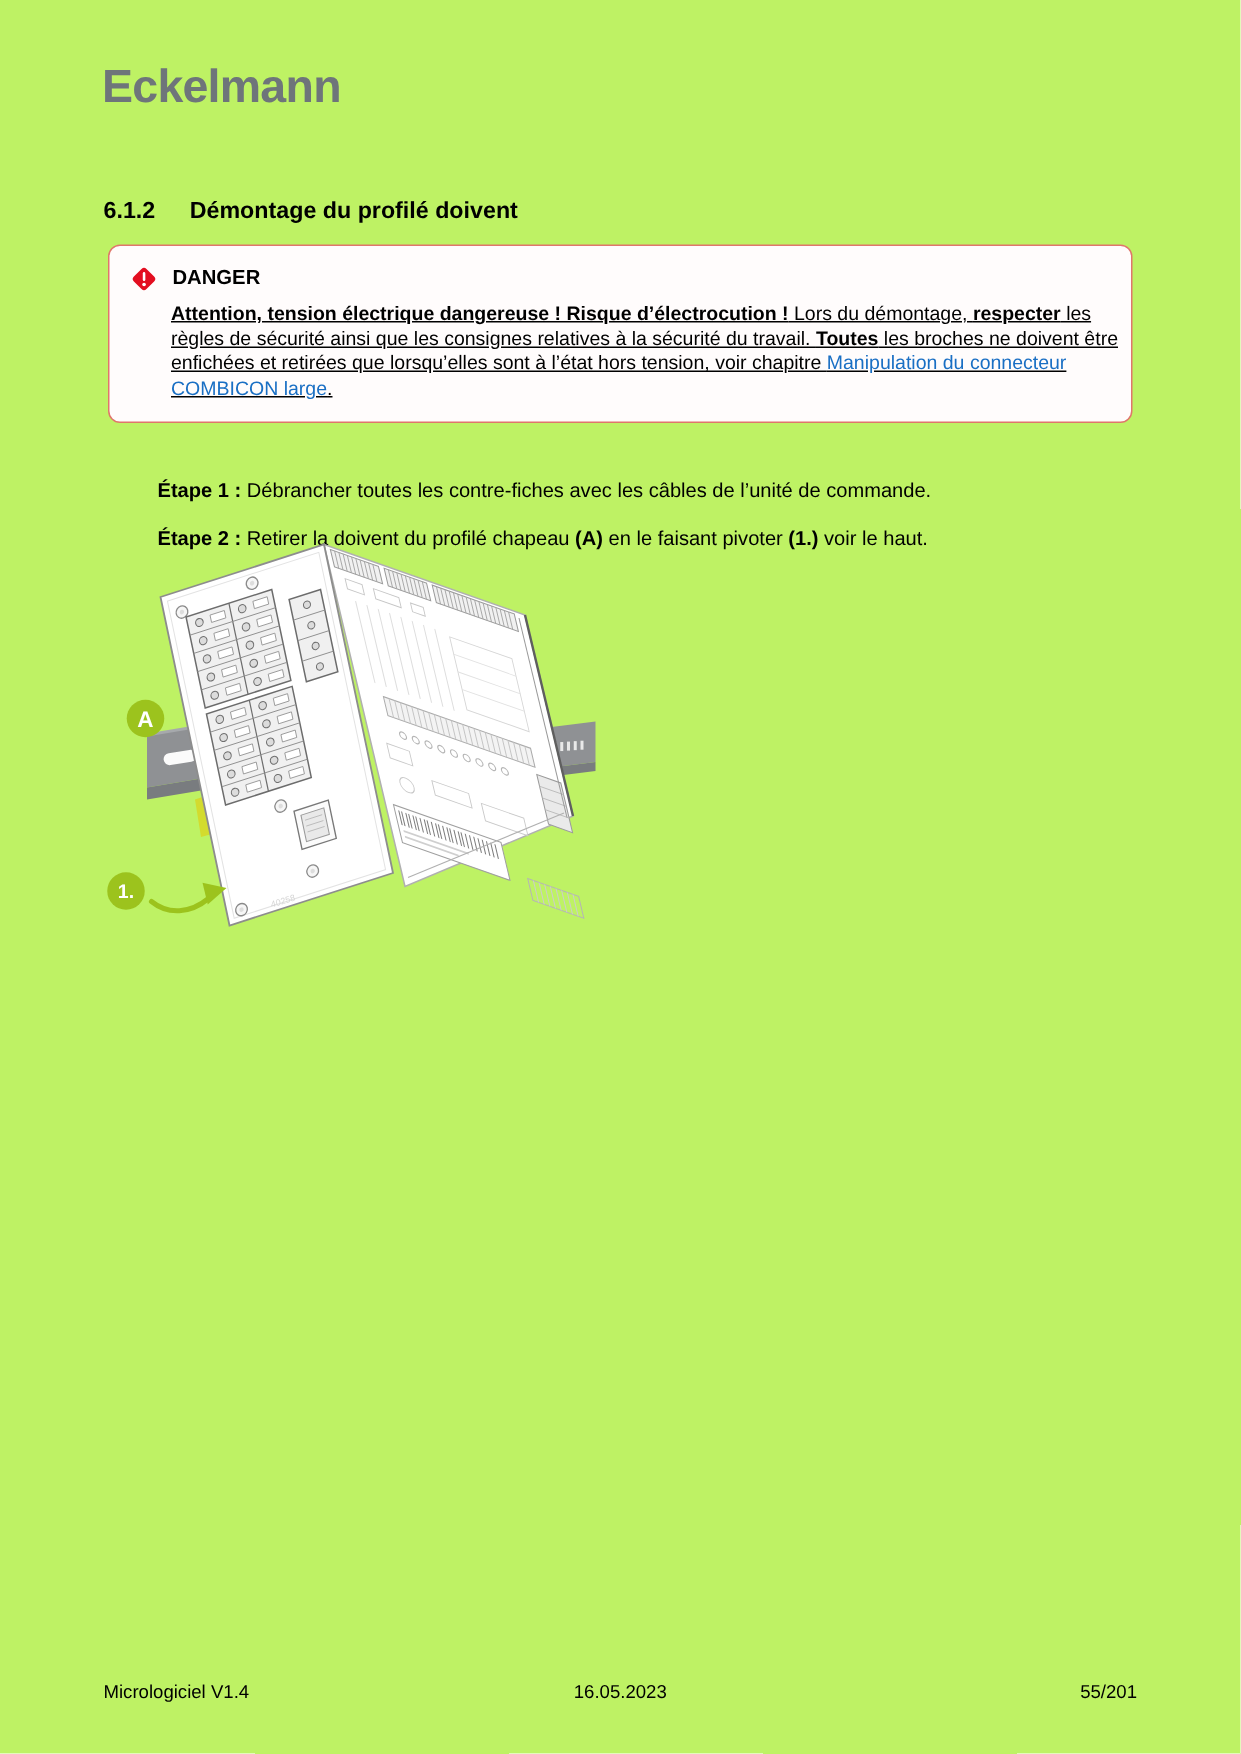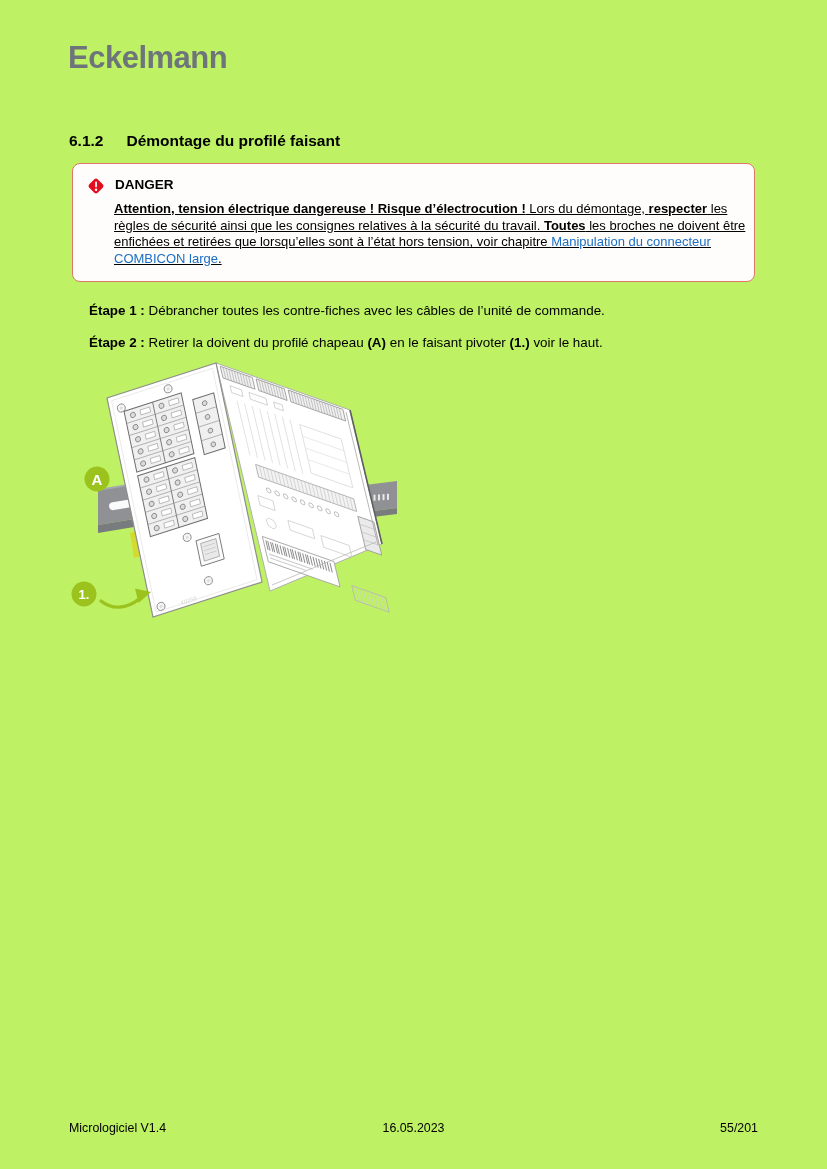--- a/index.html
+++ b/index.html
@@ -18,42 +18,42 @@
   .danger-head{position:absolute;left:14px;top:13px;display:flex;align-items:flex-start;gap:10px;}
   .danger-icon{width:18px;height:18px;display:block;}
   .danger-icon svg{width:18px;height:18px;display:block;}
   .danger-label{font-weight:bold;font-size:13.5px;}
   .danger-text{position:absolute;left:41px;top:37px;width:642px;margin:0;
                font-size:13px;line-height:16.6px;text-decoration:underline;}
 
   .b{font-weight:bold;}
   .link{color:#1a6fc4;cursor:pointer;}
 
-  .step{position:absolute;left:69px;margin:0;font-size:13.4px;line-height:16px;padding-left:20px;}
+  .step{position:absolute;left:69px;margin:16px;font-size:13.4px;line-height:16px;padding-left:20px;}
   #step1{top:303px;}
   #step2{top:335px;}
 
   .figure{position:absolute;left:73px;top:358px;width:340px;height:270px;}
   .figure svg{overflow:visible;display:block;}
 
   .footer{position:absolute;left:69px;top:1121px;width:689px;font-size:12.4px;}
   .footer .fl{position:absolute;left:0;top:0;}
   .footer .fc{position:absolute;left:50%;top:0;transform:translateX(-50%);}
   .footer .fr{position:absolute;right:0;top:0;}
 </style>
 </head>
 <body>
 
 <div class="page">
 
   <div class="logo">Eckelmann</div>
 
   <h1 class="heading">
     <span>6.1.2</span>
-    <span>Démontage du profilé faisant</span>
+    <span>Démontage du profilé doivent</span>
   </h1>
 
   <div class="danger-box">
     <div class="danger-head">
       <span class="danger-icon">
         <svg viewBox="0 0 20 20">
           <rect x="3.4" y="3.4" width="13.2" height="13.2" rx="2.6" fill="#e30e20" transform="rotate(45 10 10)"></rect>
           <rect x="9.1" y="4.9" width="1.9" height="6.6" rx="0.95" fill="#ffffff"></rect>
           <circle cx="10.05" cy="14.1" r="1.35" fill="#ffffff"></circle>
         </svg>

